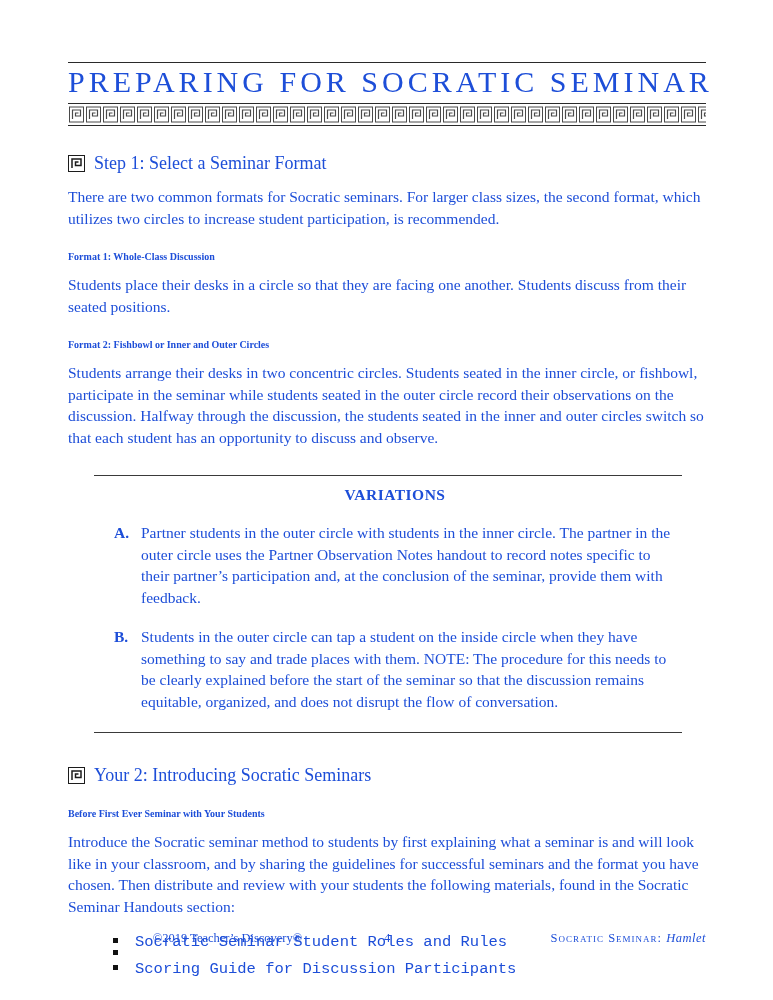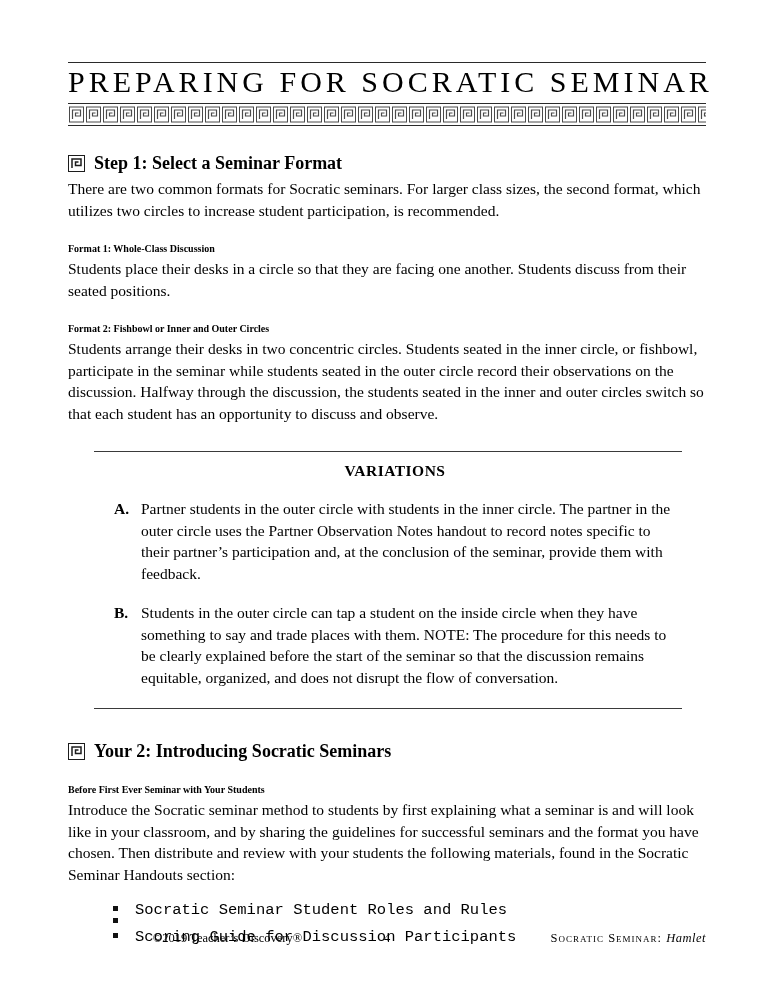--- a/index.html
+++ b/index.html
@@ -1,45 +1,45 @@
 <!DOCTYPE html>
 <html><head>
 <meta charset="utf-8">
 <style>
   * { box-sizing: border-box; margin: 0; padding: 0; }
   html, body { background: #e9e9e9; }
   body { width: 773px; height: 1000px; position: relative; margin: 0 auto; }
   .page {
     position: absolute; inset: 0;
     background: #ffffff;
-    color: #000000;
+    color: #1d4ed8;
     font-family: "Liberation Serif", "DejaVu Serif", serif;
     padding: 0 67px 0 68px;
   }
   .rule { border-top: 1px solid #2a2a2a; height: 0; }
   .title-block { margin-top: 62px; }
   .doc-title {
     text-align: center;
     font-size: 30px;
     letter-spacing: 4px;
     font-weight: normal;
     padding: 2px 0 4px 0;
     white-space: nowrap;
   }
   .meander-wrap { padding: 1px 0; overflow: hidden; line-height: 0; }
   .section-heading {
     display: flex; align-items: center; gap: 9px;
-    font-size: 18px; font-weight: bold;
+    font-size: 18px; font-weight: normal;
     margin-top: 27px;
   }
   .step2-heading { margin-top: 32px; }
   .gk-icon { flex: 0 0 auto; display: inline-block; }
   p.body {
     font-size: 15.5px; line-height: 21.5px;
-    margin-top: 4px;
+    margin-top: 12px;
   }
   .sub-heading {
     font-size: 10px; font-weight: bold;
     margin-top: 22px;
   }
   .variations {
     margin: 27px 24px 0 26px;
     border-top: 1px solid #3a3a3a;
     border-bottom: 1px solid #3a3a3a;
     padding: 10px 6px 20px 20px;

